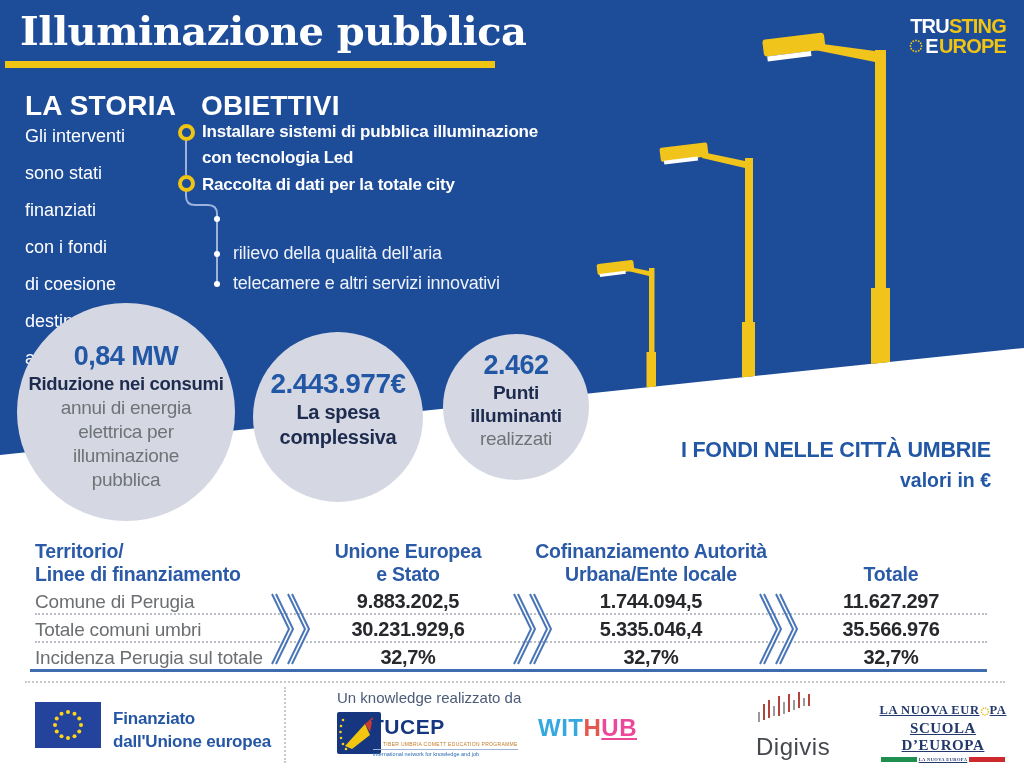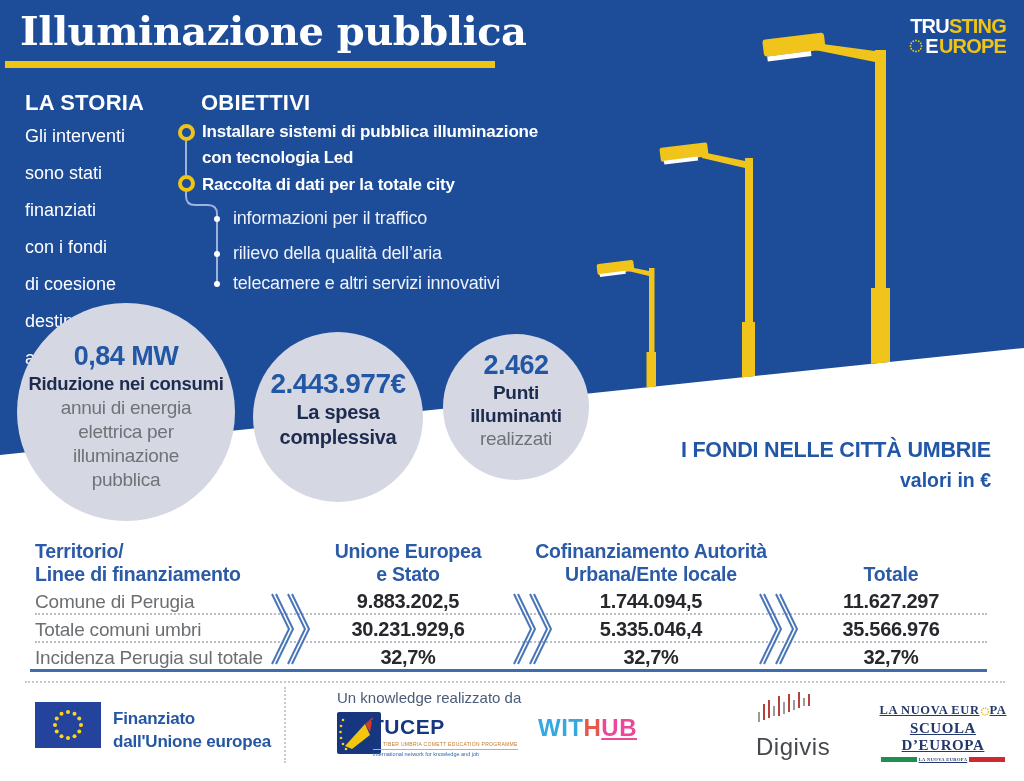--- a/index.html
+++ b/index.html
@@ -13,21 +13,21 @@
            clip-path:polygon(0 0,100% 0,100% 75.3%,0 98.5%);}
   .title{left:20px;top:7px;font-family:"DejaVu Serif",serif;font-weight:bold;font-size:40px;
          color:#ffffff;letter-spacing:-0.5px;}
   .title-underline{left:5px;top:61px;width:490px;height:7px;background:#f0c413;}
 
   .brand{left:896px;top:16px;width:110px;text-align:right;font-weight:bold;font-size:20px;
          line-height:20px;letter-spacing:-0.8px;}
   .brand .w{color:#ffffff;} .brand .y{color:#f0c413;}
   .brand-l2{display:flex;align-items:center;justify-content:flex-end;gap:1px;}
 
-  .sec-head{font-size:22px;font-weight:bold;color:#ffffff;letter-spacing:0.2px;}
+  .sec-head{font-size:28px;font-weight:bold;color:#ffffff;letter-spacing:0.2px;}
   .story-head{left:25px;top:90px;}
   .story-body{left:25px;top:118px;font-size:18px;line-height:37px;color:#ffffff;}
 
   .obj-head{left:201px;top:90px;}
   .ring{width:9px;height:9px;border:4px solid #f0c413;border-radius:50%;background:transparent;}
   .ring1{left:178px;top:124px;} .ring2{left:178px;top:175px;}
   .obj-item{font-size:17px;font-weight:bold;color:#ffffff;line-height:26px;letter-spacing:-0.2px;}
   .obj-item1{left:202px;top:119px;} .obj-item2{left:202px;top:172px;}
   .obj-sub{font-size:18px;color:#eef2fa;letter-spacing:-0.2px;}
   .sub1{left:233px;top:208px;} .sub2{left:233px;top:243px;} .sub3{left:233px;top:273px;}
@@ -171,21 +171,20 @@
     <path d="M16,22 V57 M16,73 V78 Q16,87 25,87 H38 Q47,87 47,96 V166" fill="none" stroke="#9db3de" stroke-width="2"></path>
     <circle cx="47" cy="101" r="3" fill="#ffffff"></circle>
     <circle cx="47" cy="136" r="3" fill="#ffffff"></circle>
     <circle cx="47" cy="166" r="3" fill="#ffffff"></circle>
   </svg>
   <div class="abs ring ring1"></div>
   <div class="abs ring ring2"></div>
   <div class="abs obj-item obj-item1 pre">Installare sistemi di pubblica illuminazione
 con tecnologia Led</div>
   <div class="abs obj-item obj-item2 pre">Raccolta di dati per la totale city</div>
-  <div class="abs obj-sub sub1">informazioni per il traffico</div>
   <div class="abs obj-sub sub2">rilievo della  qualità dell’aria</div>
   <div class="abs obj-sub sub3">telecamere e altri servizi innovativi</div>
 
   <div class="abs bubble c1">
     <div class="stat-value">0,84 MW</div>
     <div class="stat-bold pre">Riduzione nei consumi</div>
     <div class="stat-normal pre">annui di energia
 elettrica per
 illuminazione
 pubblica</div>

